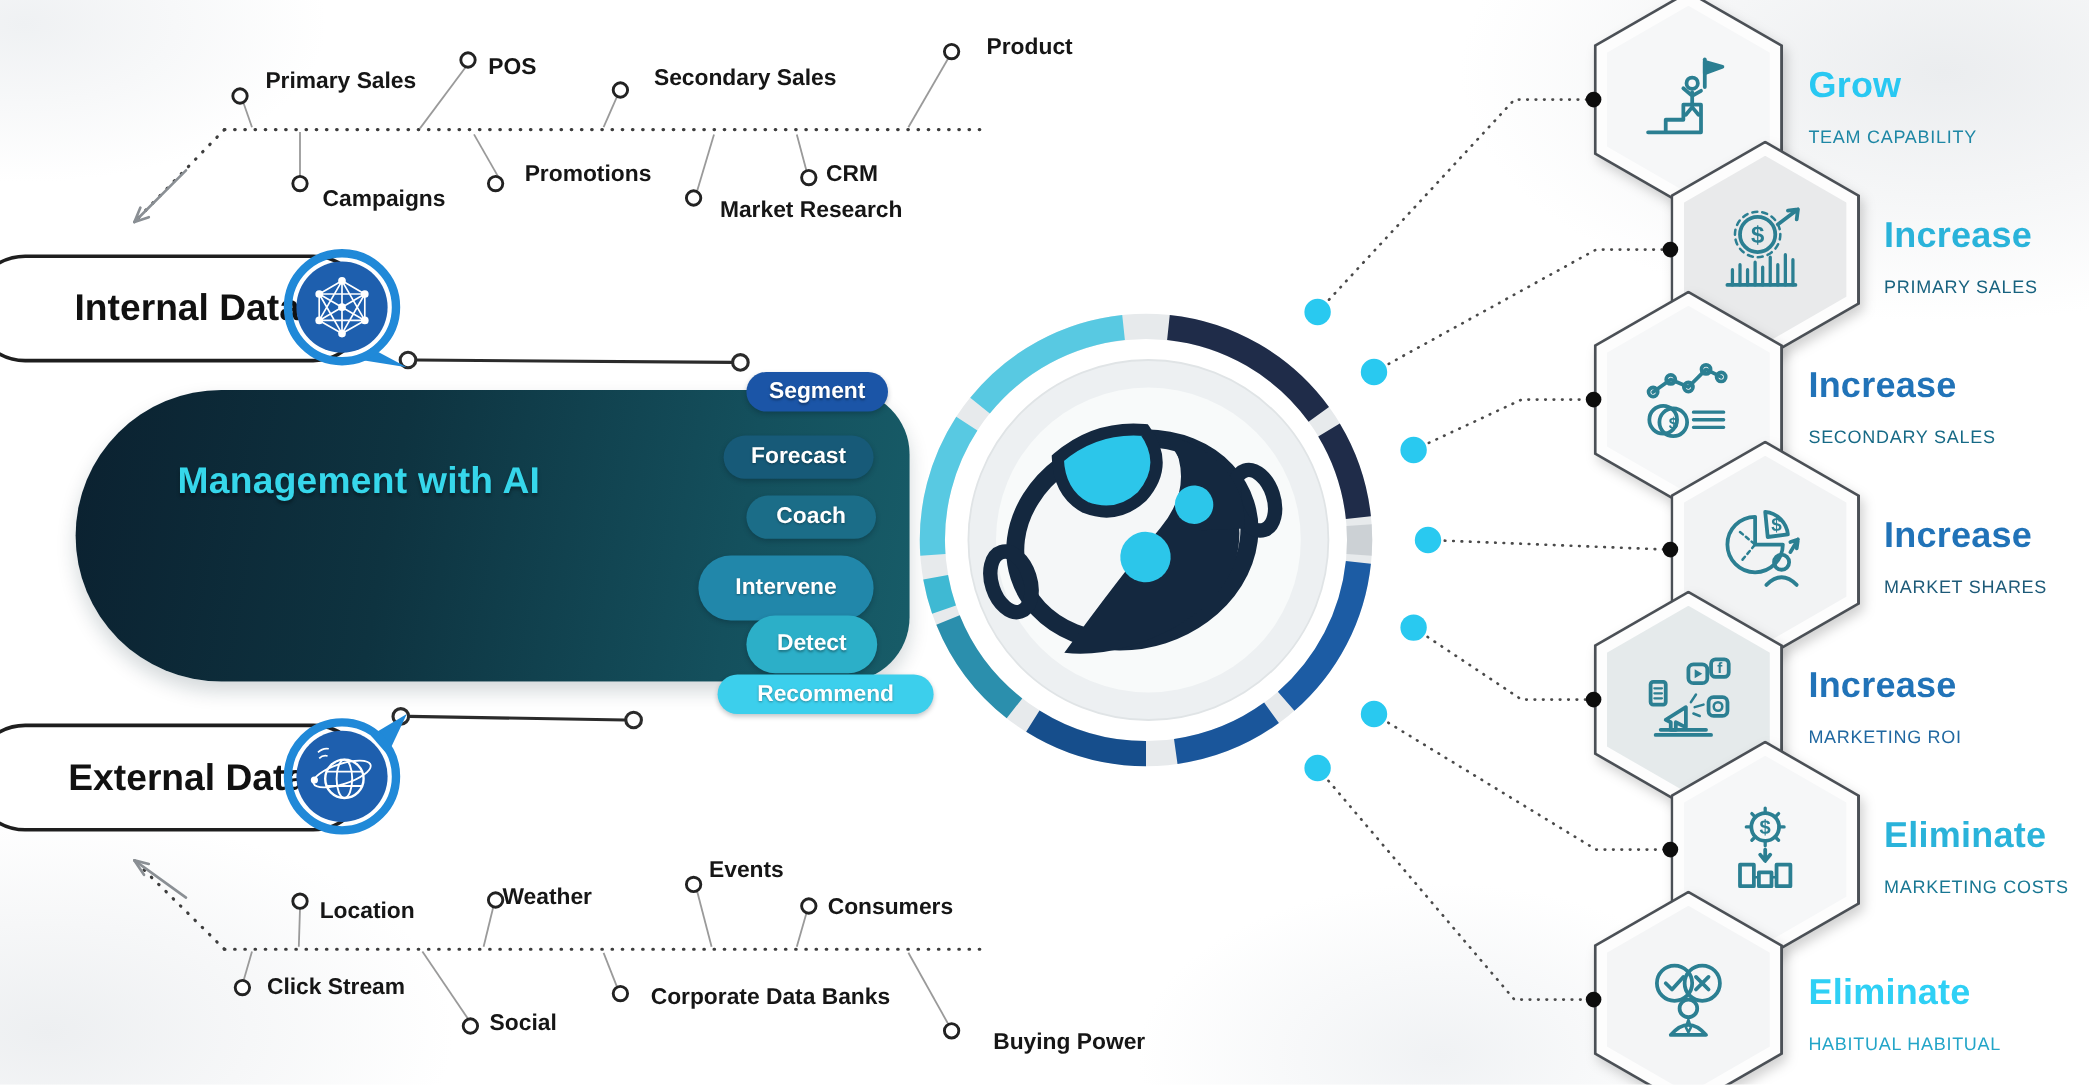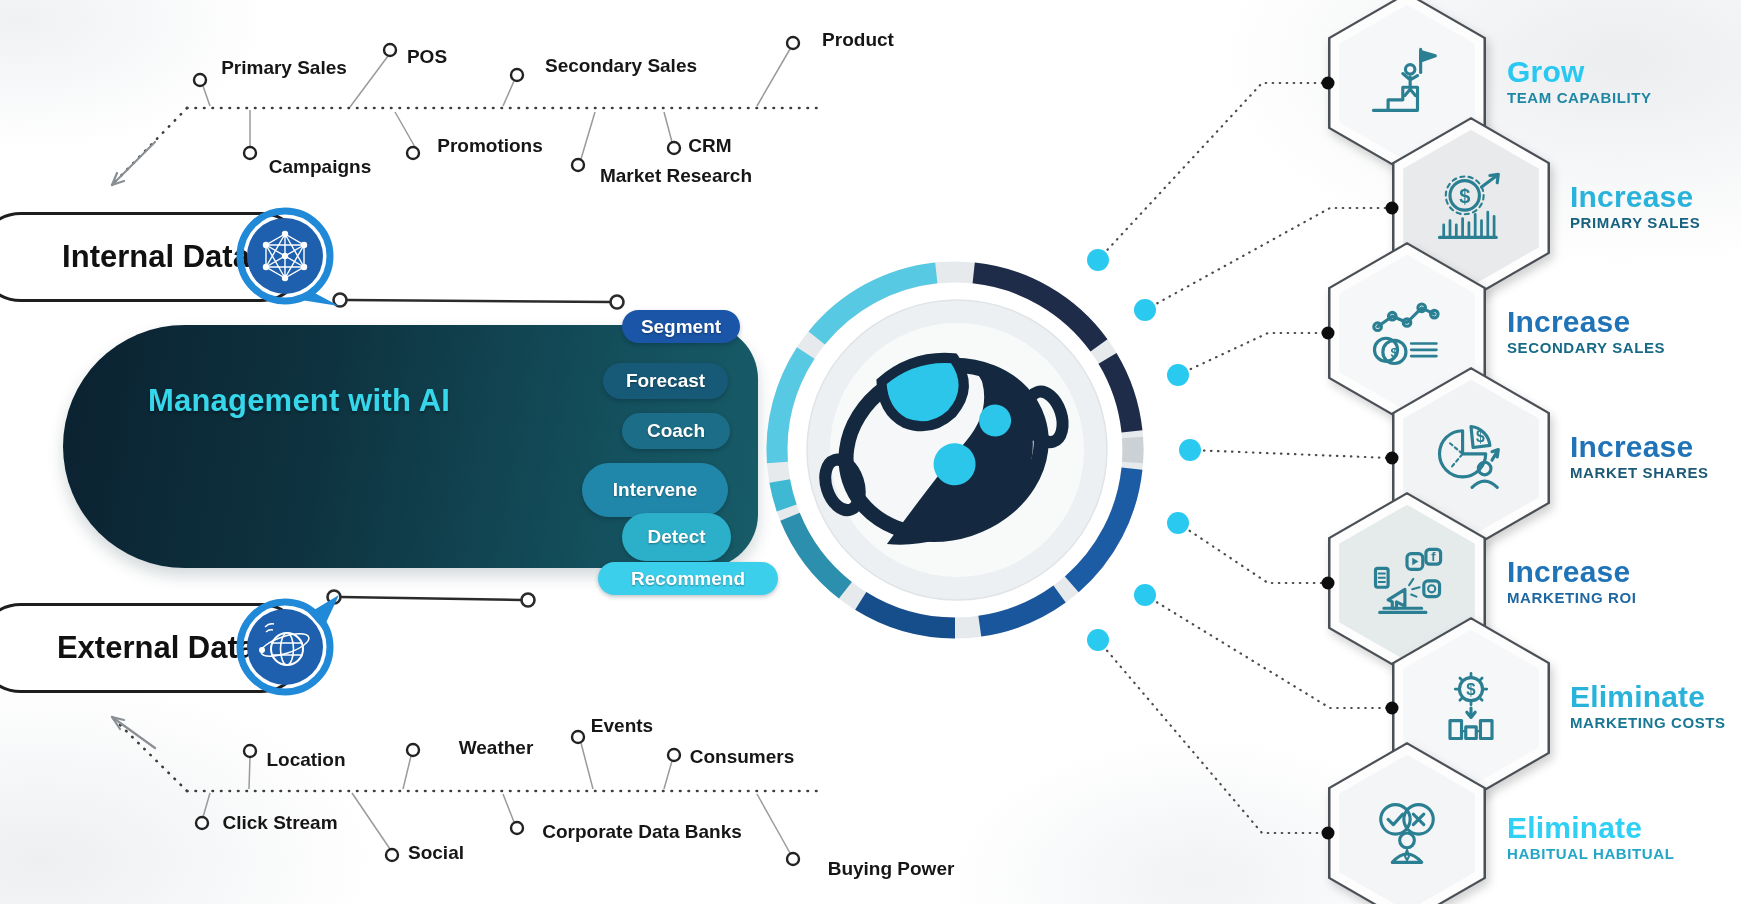--- a/index.html
+++ b/index.html
@@ -55,21 +55,21 @@
     position:absolute;left:0;top:0;
     clip-path:polygon(50% 0%, 100% 25%, 100% 75%, 50% 100%, 0% 75%, 0% 25%);
   }
   .hex .h1{background:#4b5056;}
   .hex .h2{background:#fdfdfd;transform:scale(0.972);}
   .hex .h3{transform:scale(0.86);}
   .hex .icon{position:absolute;left:50%;top:50%;transform:translate(-50%,-50%);z-index:2;}
   
   .outcome-text{position:absolute;z-index:4;white-space:nowrap;}
   .outcome-text .t{font-size:30px;font-weight:bold;line-height:32px;letter-spacing:.2px;}
-  .outcome-text .s{font-size:15px;font-weight:bold;letter-spacing:.6px;margin-top:1px;}
+  .outcome-text .s{font-size:15px;font-weight:normal;letter-spacing:.6px;margin-top:18px;}
 </style>
 </head>
 <body>
 
 <div id="stage">
 
   <div class="panel"></div>
   <div class="panel-title">
     <div>Management with AI</div>
   </div>
@@ -383,21 +383,21 @@
   <div class="lbl" style="left:284px;top:68px;">Primary Sales</div>
   <div class="lbl" style="left:427px;top:57px;">POS</div>
   <div class="lbl" style="left:621px;top:66px;">Secondary Sales</div>
   <div class="lbl" style="left:858px;top:40px;">Product</div>
   <div class="lbl" style="left:320px;top:167px;">Campaigns</div>
   <div class="lbl" style="left:490px;top:146px;">Promotions</div>
   <div class="lbl" style="left:710px;top:146px;">CRM</div>
   <div class="lbl" style="left:676px;top:176px;">Market Research</div>
 
   <div class="lbl" style="left:306px;top:760px;">Location</div>
-  <div class="lbl" style="left:496px;top:748px;text-align:center;">Weather</div>
+  <div class="lbl" style="left:456px;top:748px;text-align:center;">Weather</div>
   <div class="lbl" style="left:622px;top:726px;">Events</div>
   <div class="lbl" style="left:742px;top:757px;">Consumers</div>
   <div class="lbl" style="left:280px;top:823px;">Click Stream</div>
   <div class="lbl" style="left:436px;top:853px;">Social</div>
   <div class="lbl" style="left:642px;top:832px;">Corporate Data Banks</div>
   <div class="lbl" style="left:891px;top:869px;">Buying Power</div>
 
   <div class="outcome-text" style="left:1507px;top:56px;">
     <div class="t" style="color: rgb(41, 200, 242);">Grow</div>
     <div class="s" style="color: rgb(30, 135, 165);">TEAM CAPABILITY</div>

